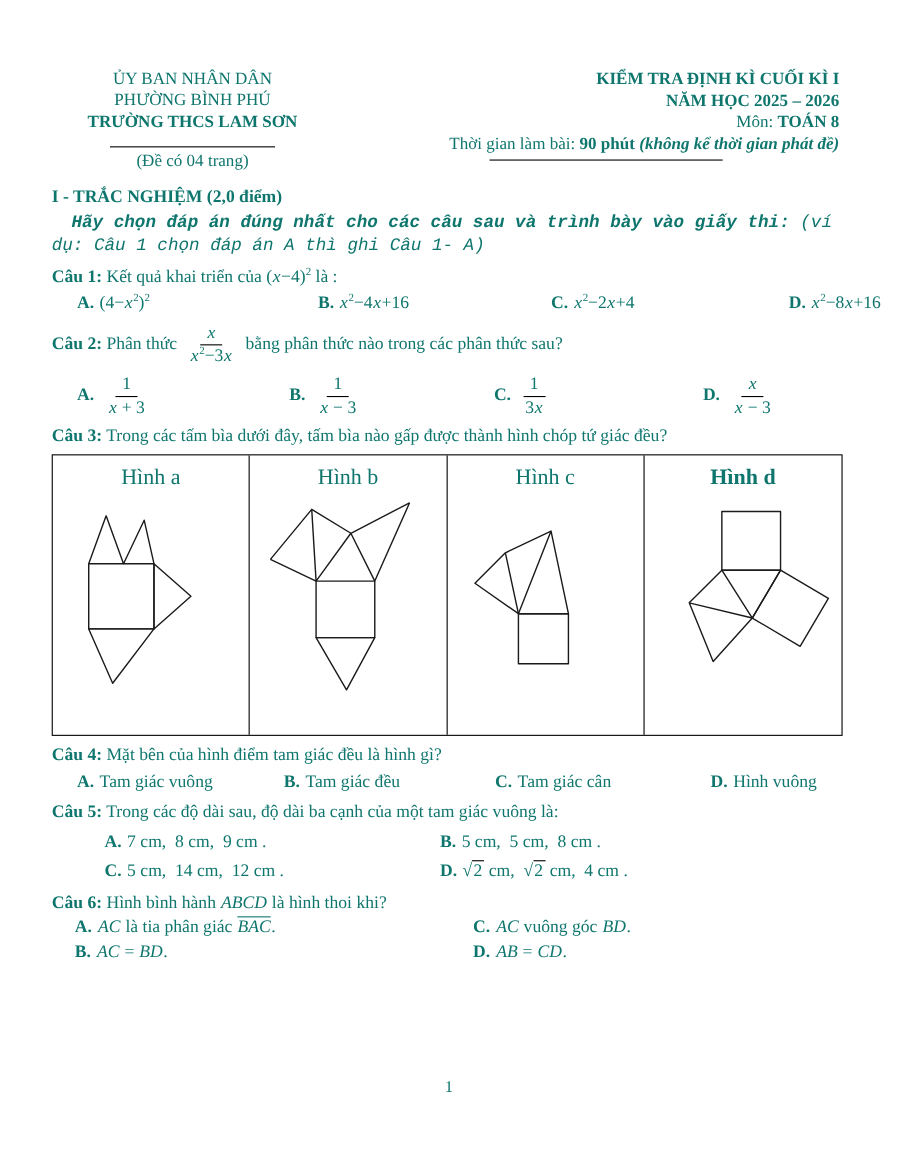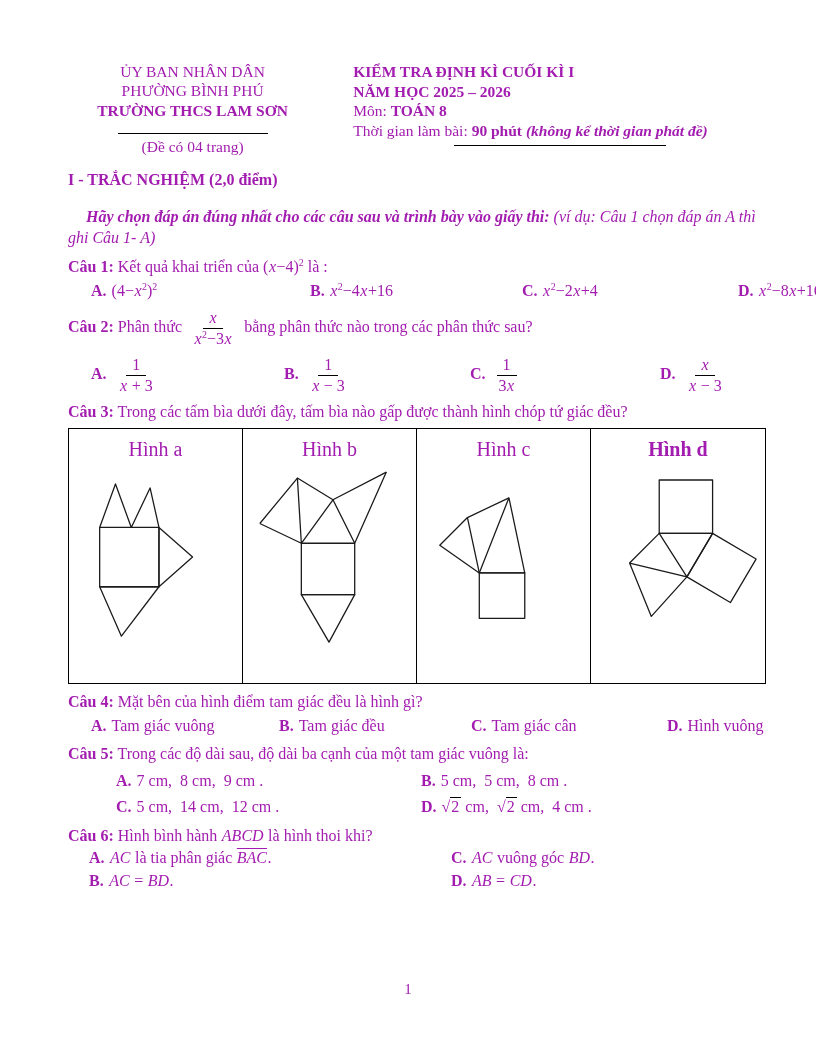--- a/index.html
+++ b/index.html
@@ -1,32 +1,32 @@
 <!DOCTYPE html>
 <html><head>
 <meta charset="utf-8">
 <style>
   html,body{margin:0;padding:0;}
   body{width:816px;height:1056px;background:#ffffff;overflow:hidden;}
   .page{position:relative;width:816px;height:1056px;background:#fff;box-sizing:border-box;
-        padding:62px 50px 0 68px;font-family:"Liberation Serif",serif;font-size:16px;
-        color:#a21caf;line-height:1.3;}
+        padding:62px 50px 0 47px;font-family:"Liberation Serif",serif;font-size:16px;
+        color:#0f766e;line-height:1.3;}
   b,.bold{font-weight:bold;}
   .italic{font-style:italic;}
   
   .header{display:flex;align-items:flex-start;}
   .h-left{width:256px;text-align:center;font-size:15.5px;line-height:1.25;}
-  .h-right{width:424px;margin-left:36px;text-align:left;font-size:15.5px;line-height:1.27;}
+  .h-right{width:424px;margin-left:36px;text-align:right;font-size:15.5px;line-height:1.27;}
   .h-rule{border:0;border-top:1.4px solid #000;height:0;}
   .rule-left{width:150px;margin:13px auto 3px auto;}
   .rule-right{width:212px;margin:4px auto 0 auto;}
   .doc-note{}
   
   .sec-title{font-weight:bold;margin-top:13px;}
-  .instruction{margin:17px 0 0 0;text-indent:18px;}
+  .instruction{margin:2px 0 0 0;text-indent:18px;font-family:Liberation Mono, monospace;}
   
   .q{margin-top:7px;}
   .q-label{font-weight:bold;}
   .stem{line-height:1.32;}
   .opt-row{display:grid;margin-top:4px;align-items:center;}
   .cols-q1{padding-left:23px;grid-template-columns:193px 186px 190px 1fr;gap:26px;}
   .cols-q2{padding-left:23px;grid-template-columns:193px 186px 190px 1fr;margin-top:8px;}
   .cols-q3{padding-left:18px;grid-template-columns:175px 195px 167px 1fr;margin-top:10px;}
   .cols-q4{padding-left:23px;grid-template-columns:188px 192px 196px 1fr;}
   .cols-q5{padding-left:48px;grid-template-columns:305px 1fr;margin-top:6px;}

